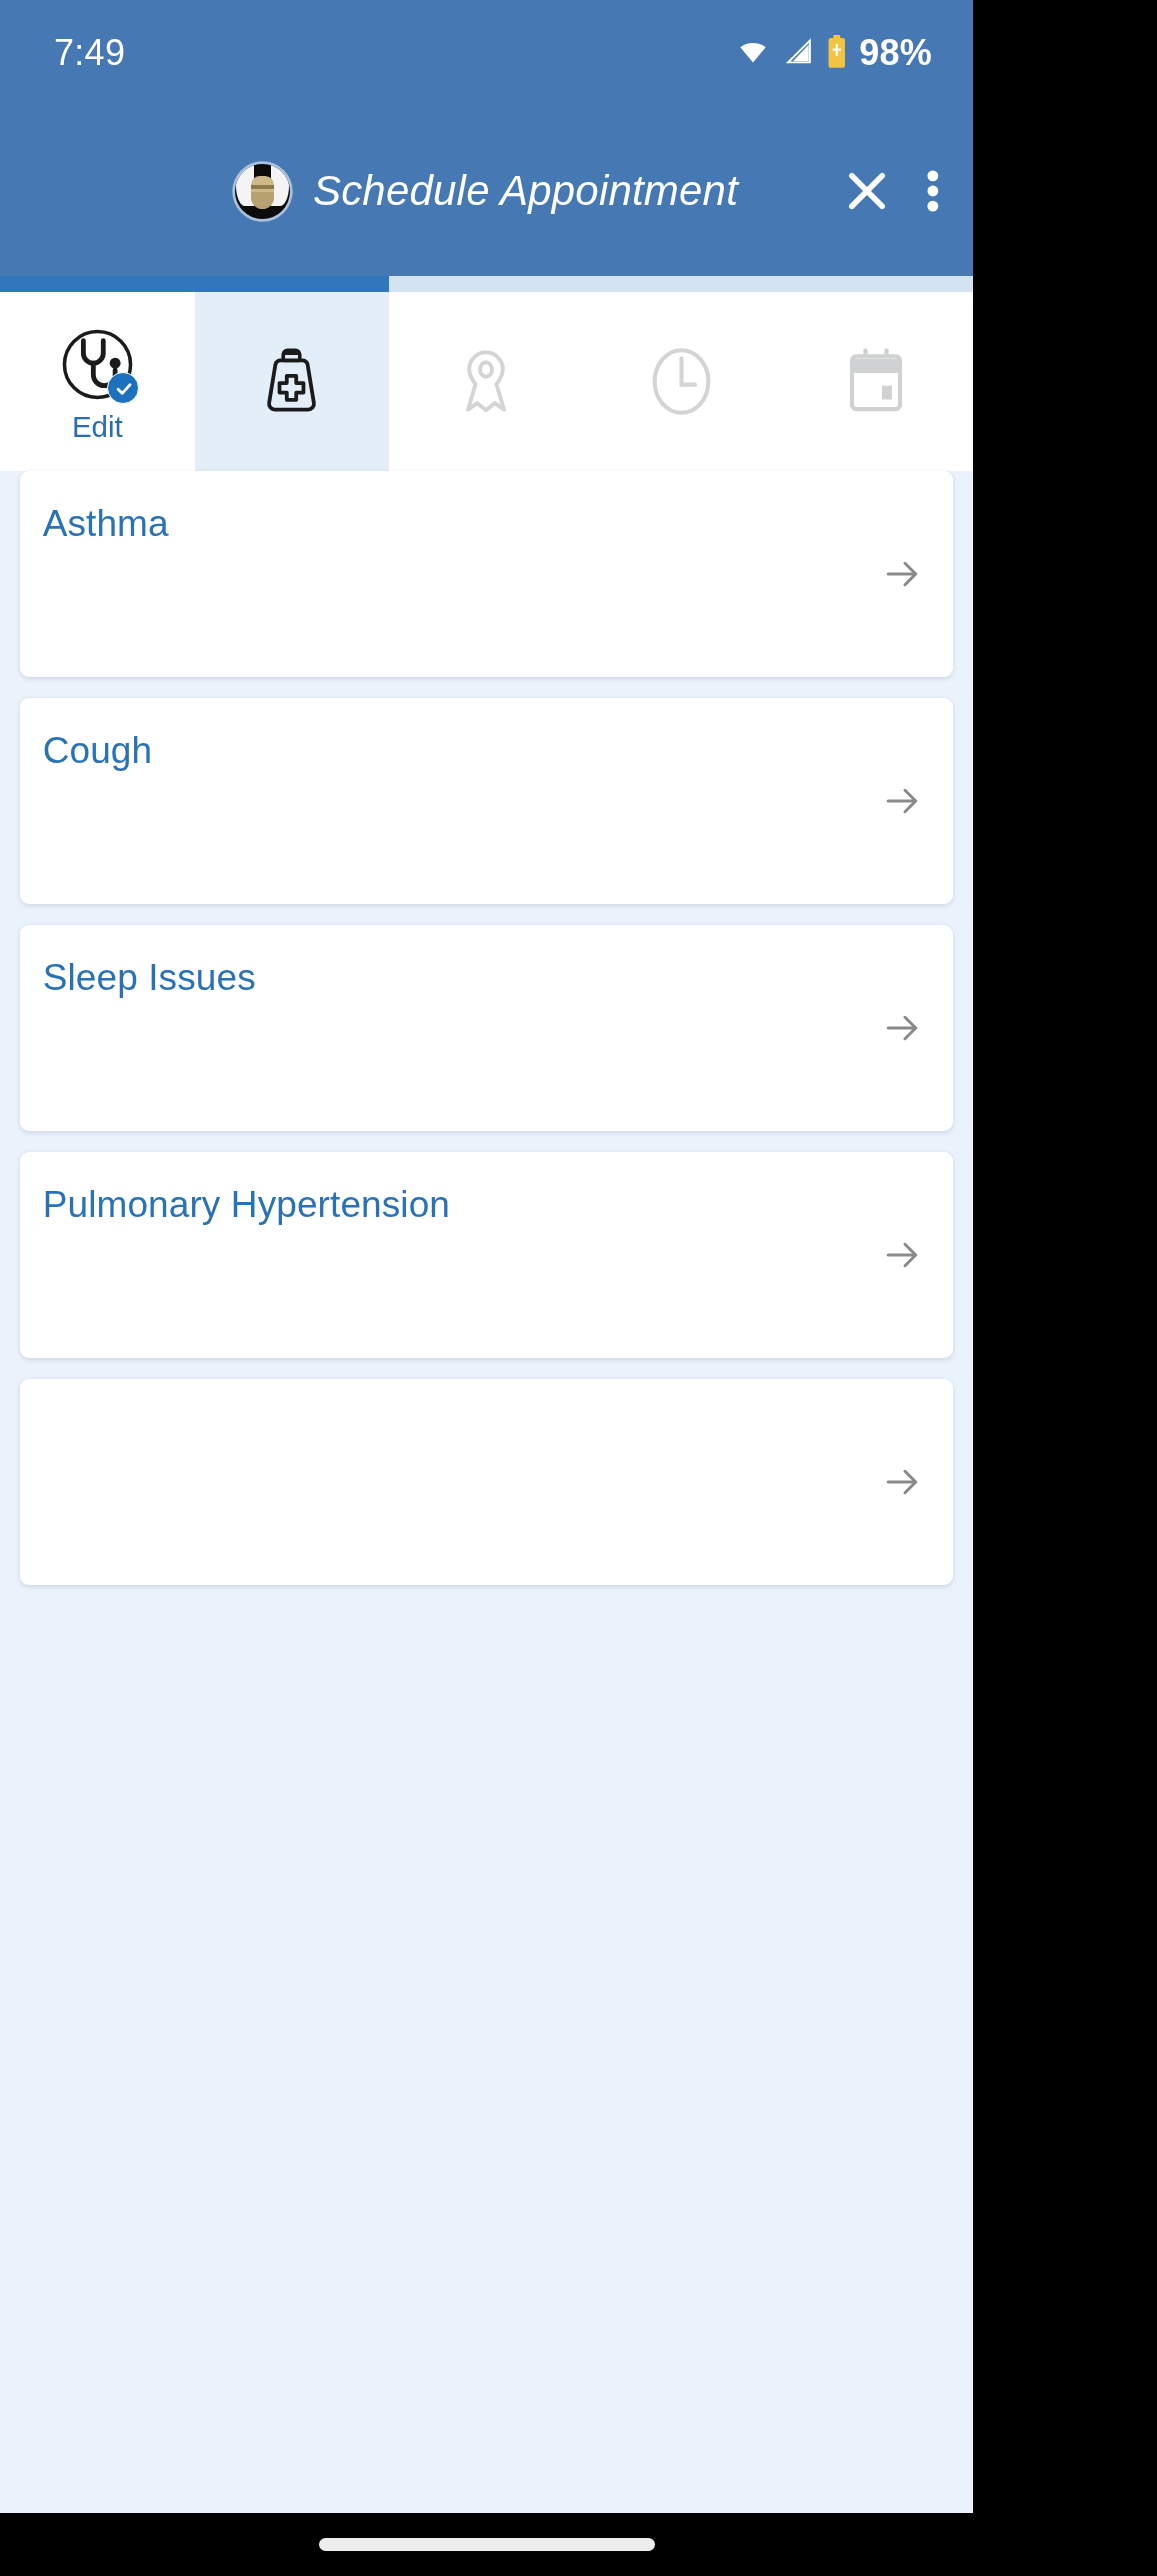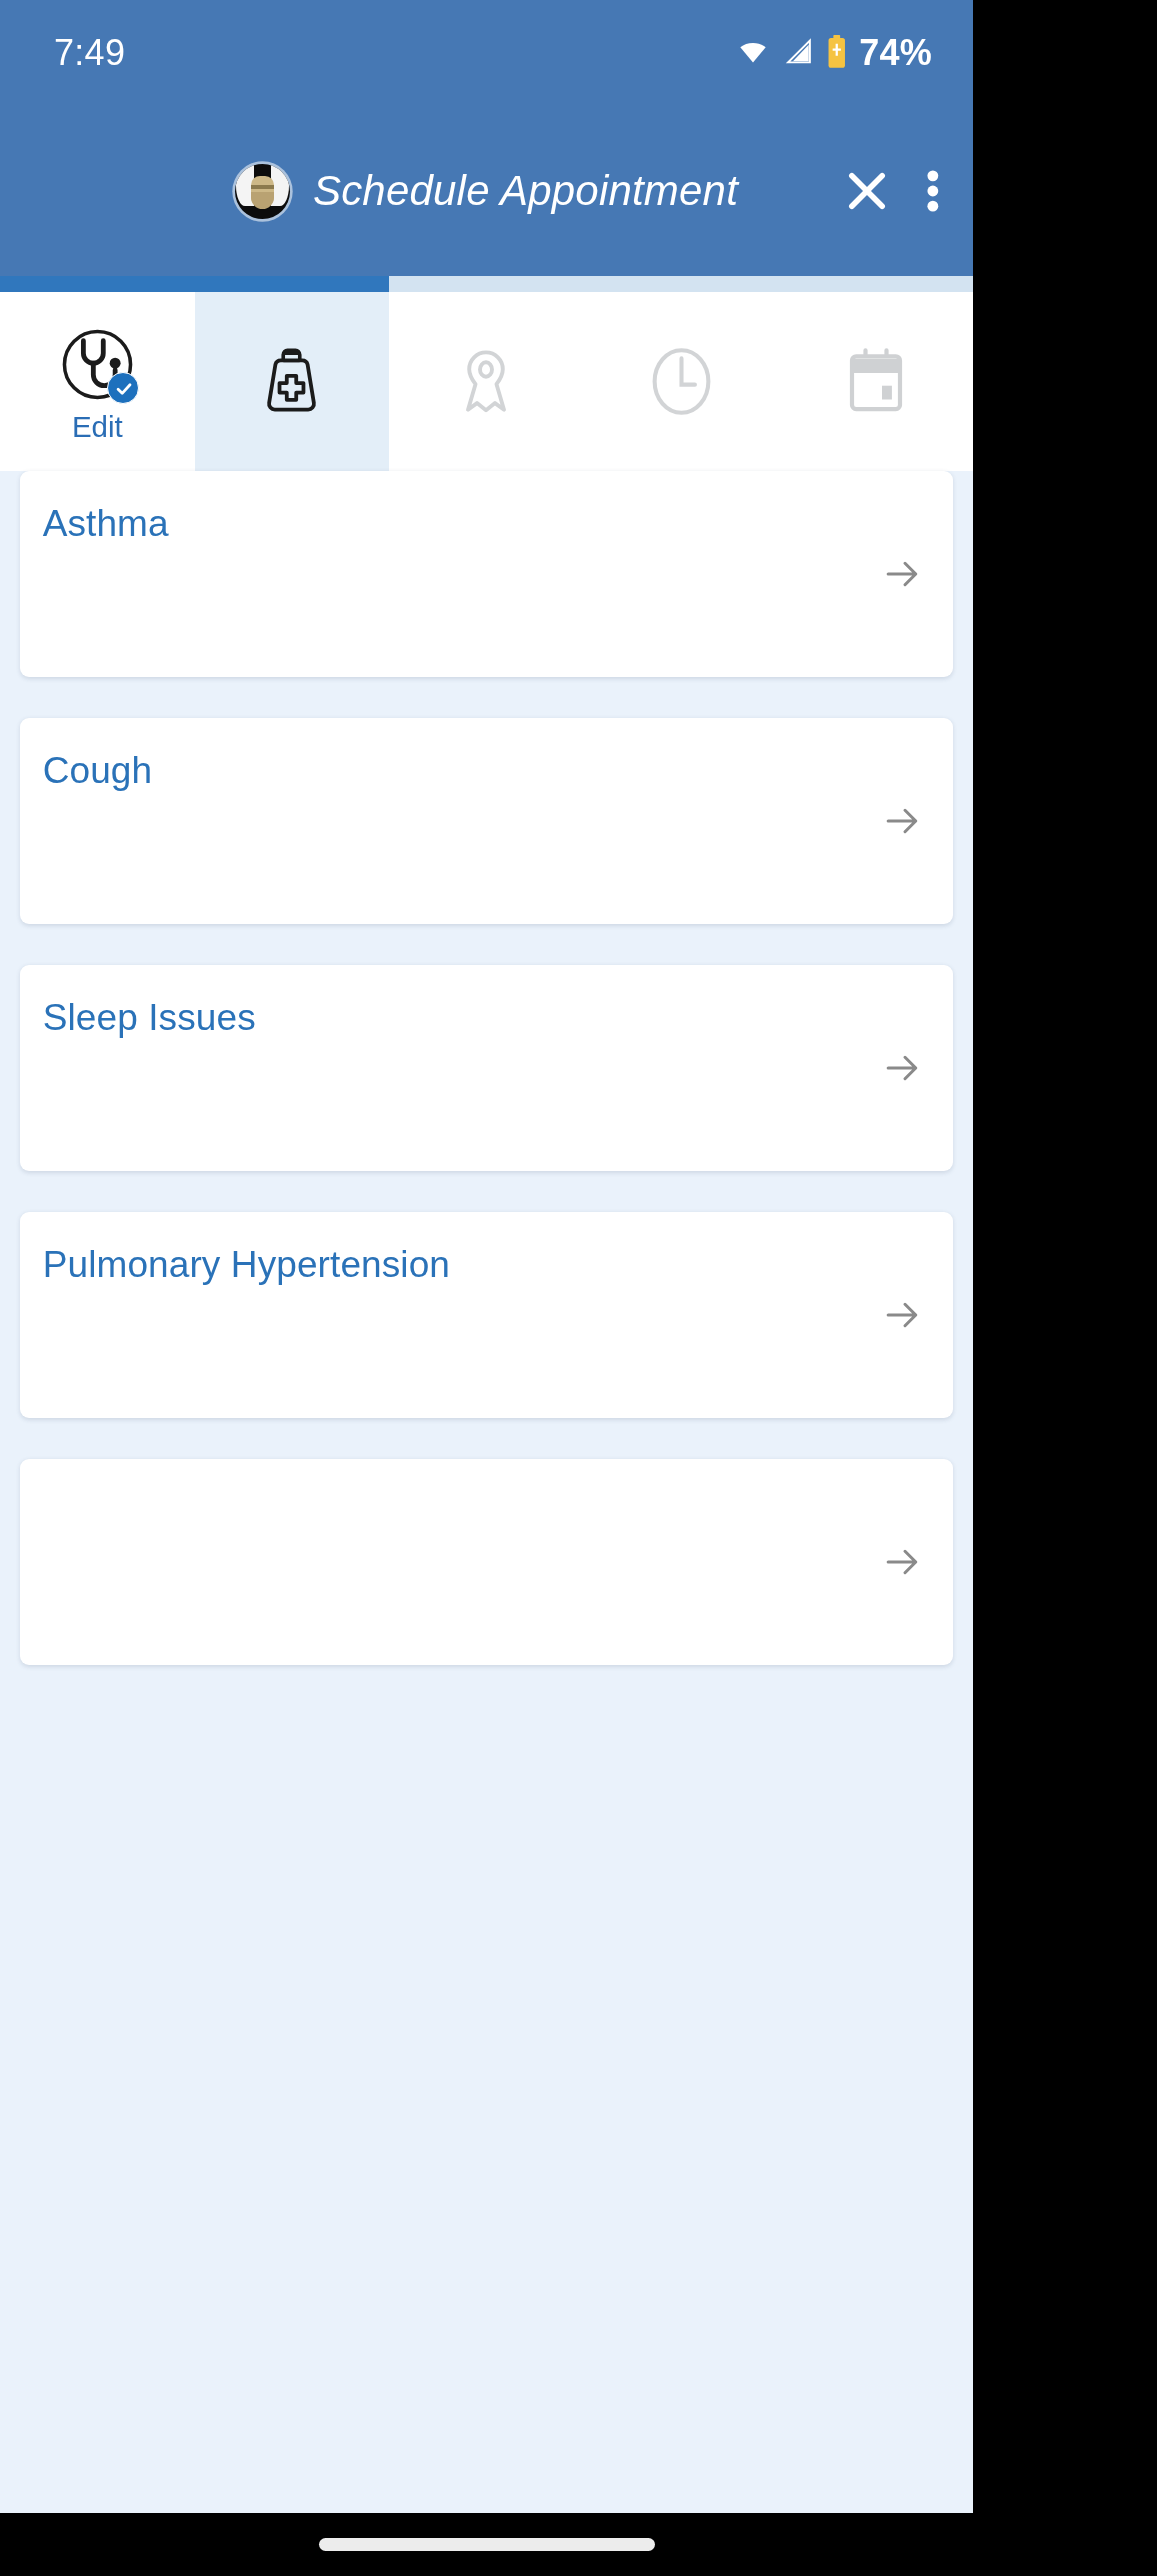--- a/index.html
+++ b/index.html
@@ -79,21 +79,21 @@
     border:1.8px solid #fff;
   }
 
   
   .content { background:#eaf2fb; padding:0 19.7px; height:1735px; }
   .question {
     font-size:36px; color:#1f4f7d; padding:66px 3.6px 39px 3.6px; letter-spacing:0.1px;
   }
   .card {
     background:#fff; border-radius:9px; height:206px;
-    margin-bottom:41px; position:relative;
+    margin-bottom:21px; position:relative;
     box-shadow:0 1.8px 4.5px rgba(60,80,110,.16);
   }
   .card-title {
     position:absolute; left:23px; top:32px;
     font-size:37px; color:#2a72b8; letter-spacing:0.1px; white-space:nowrap;
   }
   .card-arrow {
     position:absolute; right:27px; top:50%; transform:translateY(-50%);
     width:47px; height:47px; display:flex; align-items:center; justify-content:center;
   }
@@ -125,21 +125,21 @@
           <path fill="#ffffff" d="M20 6.5V20H7L20 6.5z"></path>
         </svg>
       </span>
       <span>
         <svg width="21.5" height="34" viewBox="0 0 14 24">
           <rect x="4.6" y="0" width="4.8" height="2.6" rx="0.6" fill="#f5c342"></rect>
           <rect x="1.2" y="2.2" width="11.6" height="21" rx="1.8" fill="#f5c342"></rect>
           <path fill="#ffffff" d="M7.8 6.2h-1.6v3.4H4.1v1.6h2.1v3.4h1.6v-3.4h2.1V9.6H7.8z"></path>
         </svg>
       </span>
-      <span class="status-pct">74%</span>
+      <span class="status-pct">98%</span>
     </div>
   </div>
 
   <div class="appbar">
     <div class="appbar-center">
       <div class="avatar">
         <span class="hood-l"></span>
           <span class="hood-r"></span>
         <span class="face"></span>
           <span class="brow"></span>

